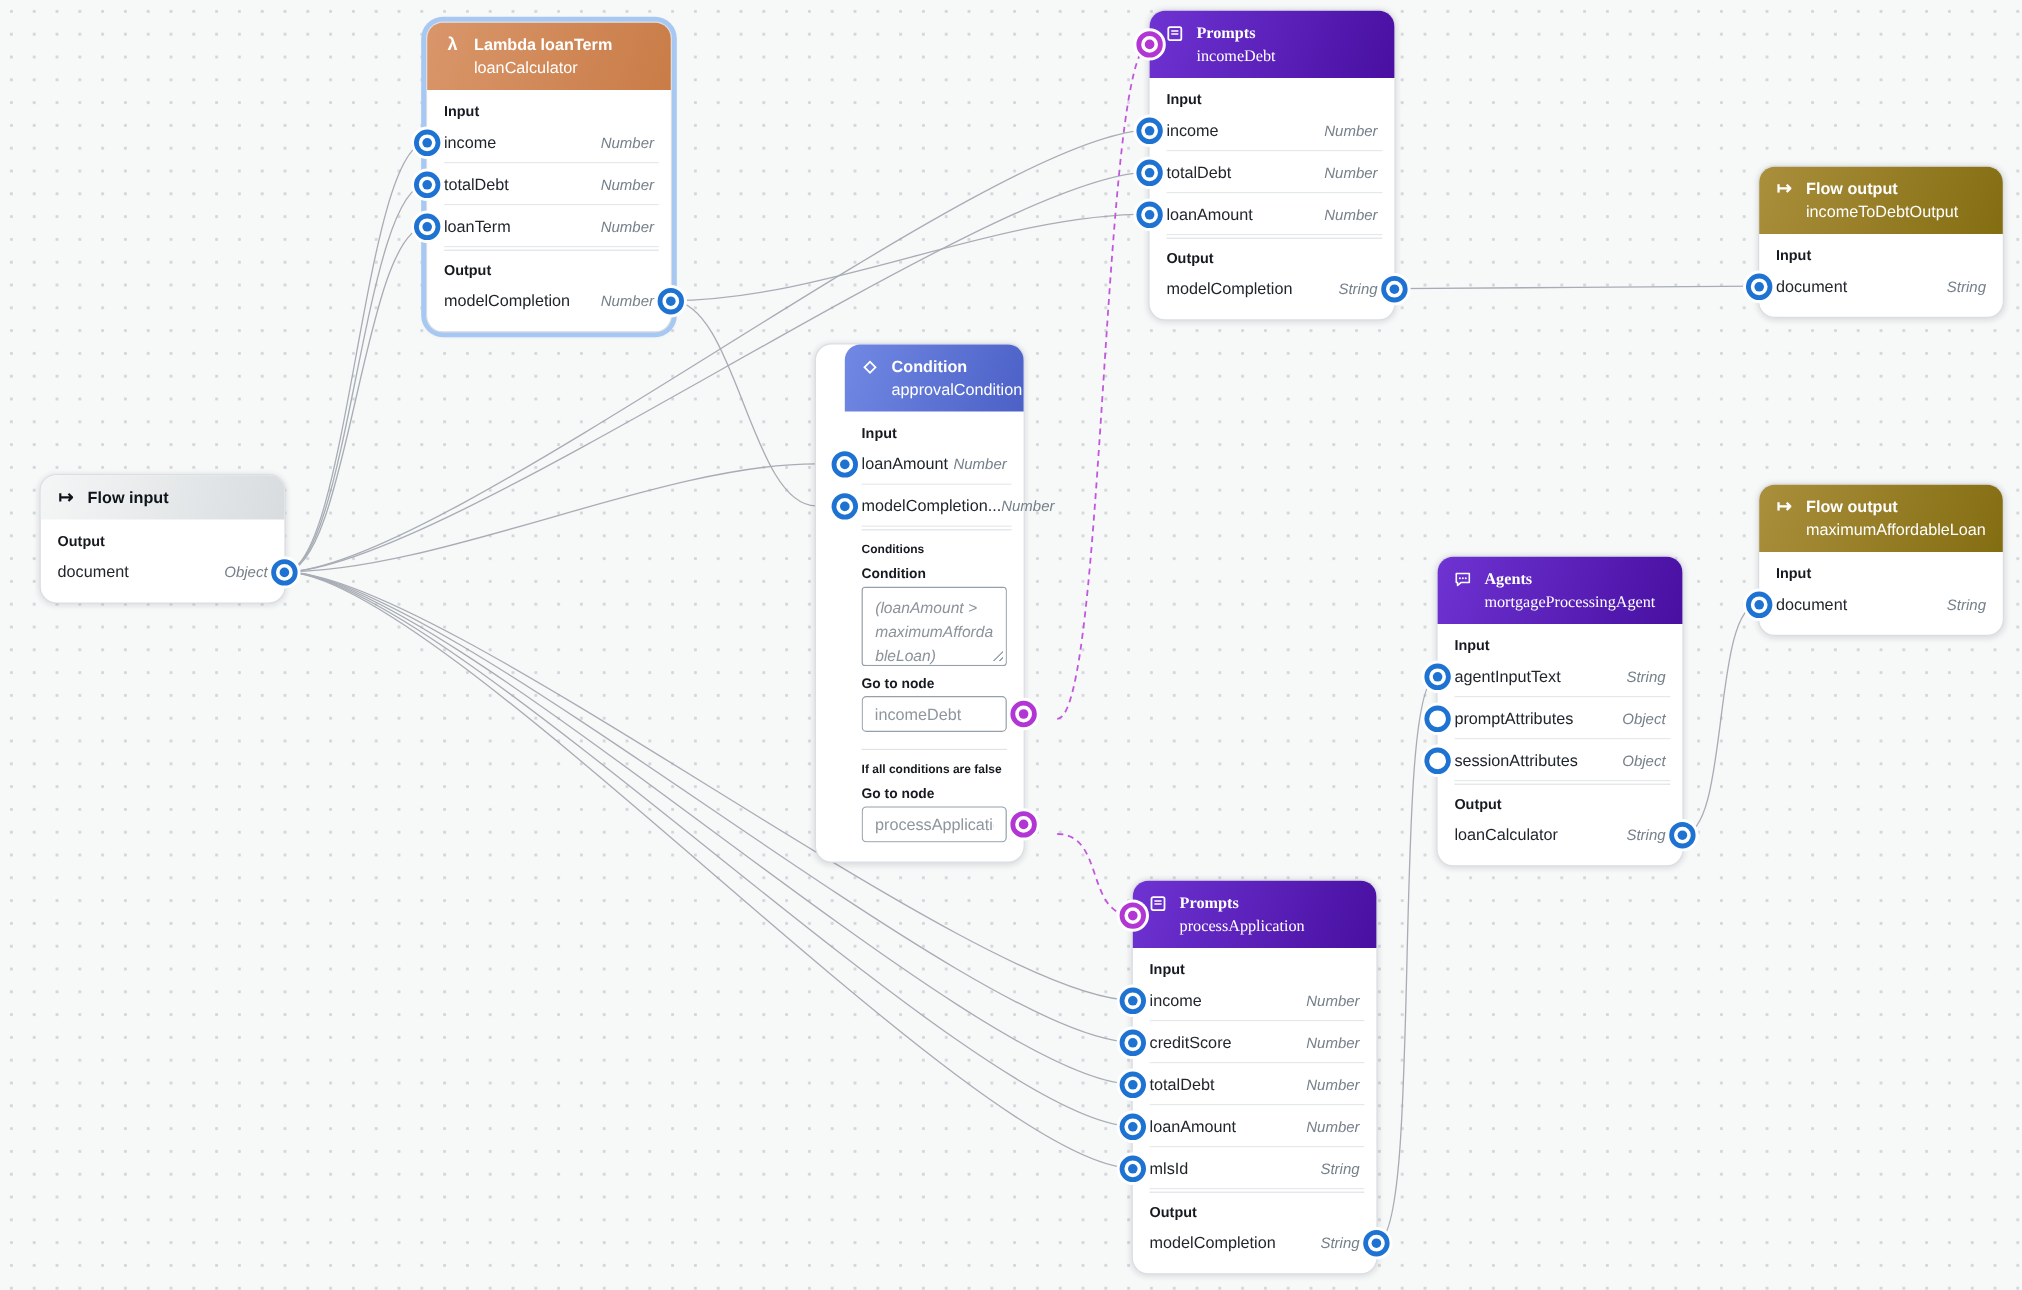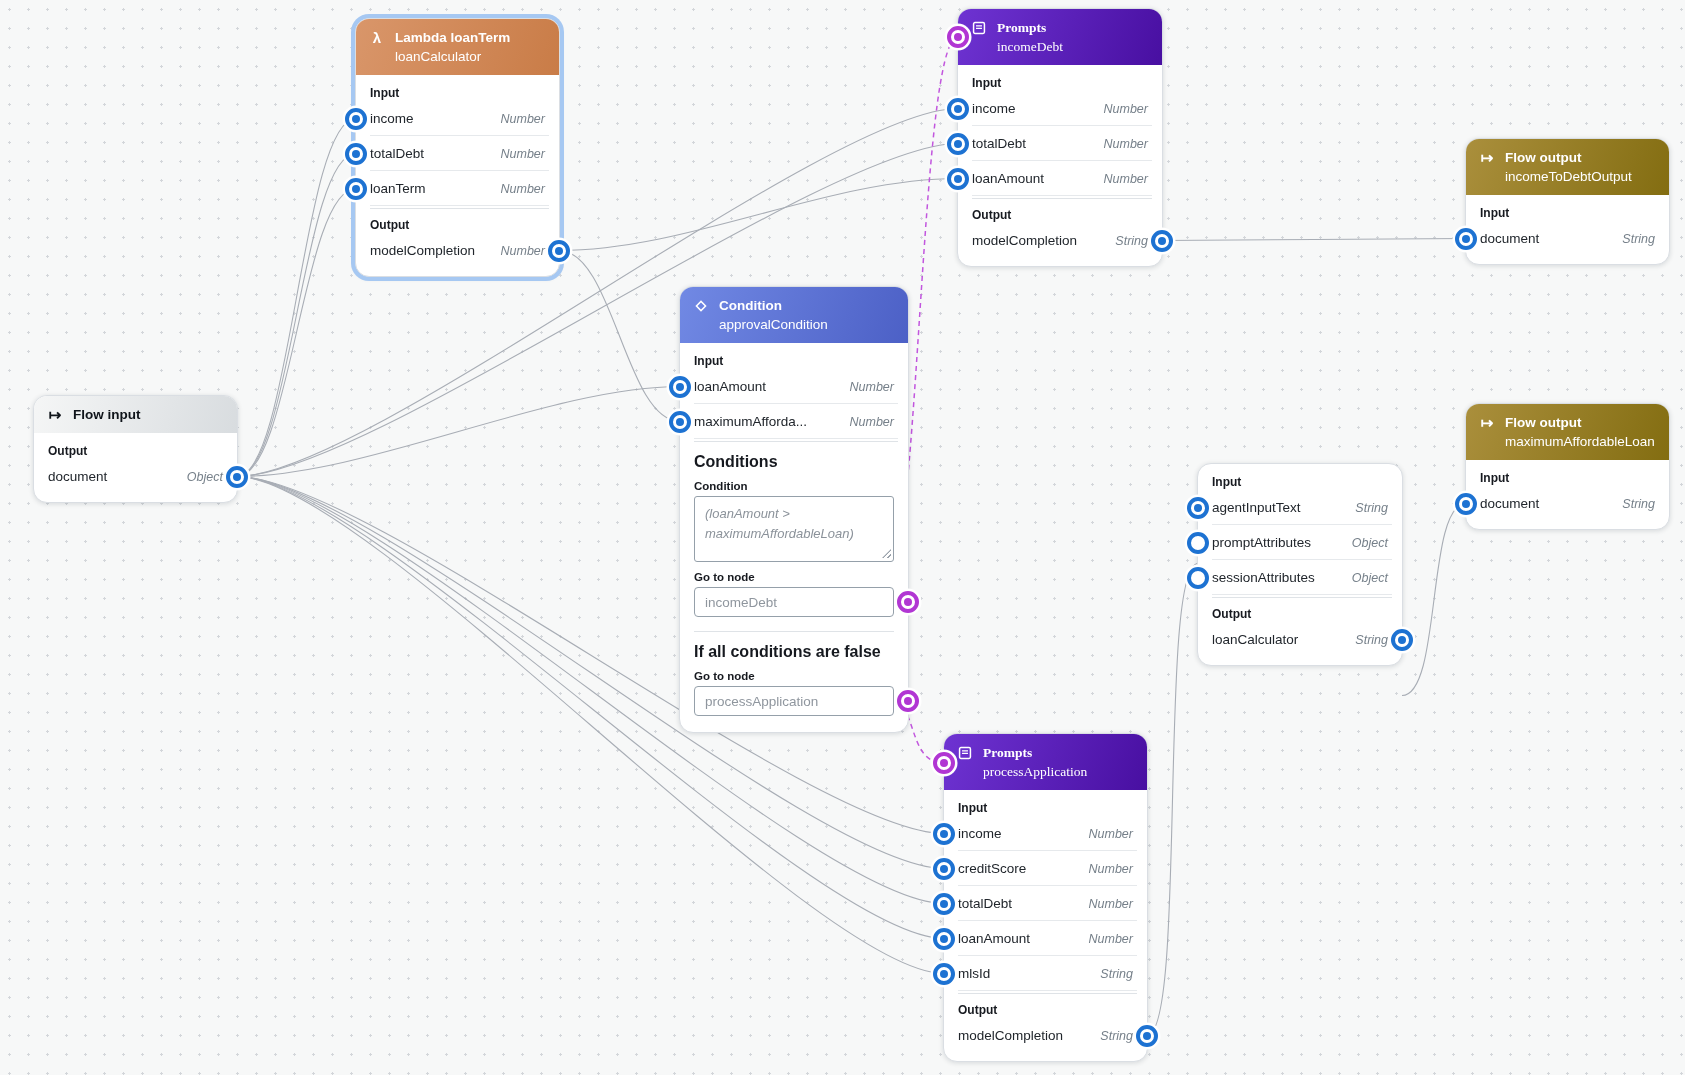--- a/index.html
+++ b/index.html
@@ -47,21 +47,21 @@
     background:#fff;border:4px solid #1d72d2;box-shadow:0 0 0 2.5px #fff;z-index:3;
   }
   .port.filled::after{content:"";position:absolute;inset:3px;border-radius:50%;background:#1d72d2;}
   .port.purple{border-color:#b136d3;}
   .port.purple.filled::after{background:#b136d3;}
   .port.left{left:-11px;top:50%;transform:translateY(-50%);}
   .port.right{right:-11px;top:50%;transform:translateY(-50%);}
   .port.corner{left:-11px;}
 
   .cond-block{padding:0 14px;}
-  .cond-h{font-size:16px;font-weight:700;color:#16191f;padding:11px 0 0;}
+  .cond-h{font-size:10px;font-weight:700;color:#16191f;padding:11px 0 0;}
   .cond-l{font-size:11.5px;font-weight:700;color:#16191f;padding:9px 0 4px;}
   .cond-ta{
     width:100%;height:66px;resize:none;border:1px solid #95a0aa;border-radius:3px;
     padding:7px 10px;color:#8b929a;font-style:italic;font-size:13px;line-height:1.55;
     font-family:"Liberation Sans", sans-serif;background:#fff;position:relative;display:block;outline:none;
   }
   .ta-wrap{position:relative;}
   .ta-wrap::after{
     content:"";position:absolute;right:3px;bottom:4px;width:9px;height:9px;
     background:repeating-linear-gradient(135deg,transparent 0 2.4px,#9aa2ab 2.4px 3.6px);
@@ -140,39 +140,39 @@
         </div>
         <div class="sec-sep"></div>
         <div class="sec-label">Output</div>
         <div class="row">
           <span class="nm">modelCompletion</span>
           <span class="ty">Number</span>
           <span class="port filled right"></span>
         </div>
       </div>
     </div>
-    <div class="node" style="left: 679px; top: 286px; width: 230px;">
+    <div class="node" style="left: 679px; top: 286px; width: 175px; padding-left: 24px;">
       <div class="hdr blue">
         <span class="ic">
           <svg viewBox="0 0 16 16" width="14" height="14">
             <rect x="4.3" y="4.3" width="7.4" height="7.4" transform="rotate(45 8 8)" fill="none" stroke="currentColor" stroke-width="1.7"></rect>
           </svg>
         </span>
         <span class="ttl">Condition</span>
         <span class="sub">approvalCondition</span>
       </div>
       <div class="body">
         <div class="sec-label">Input</div>
         <div class="row div">
           <span class="nm">loanAmount</span>
           <span class="ty">Number</span>
           <span class="port filled left"></span>
         </div>
         <div class="row div">
-          <span class="nm">maximumAfforda...</span>
+          <span class="nm">modelCompletion...</span>
           <span class="ty">Number</span>
           <span class="port filled left"></span>
         </div>
         <div class="sec-sep"></div>
         <div class="cond-block">
           <div class="cond-h">Conditions</div>
           <div class="cond-l">Condition</div>
           <div class="ta-wrap">
             <textarea class="cond-ta" readonly="" style="">(loanAmount &gt; maximumAffordableLoan)</textarea>
           </div>
@@ -254,20 +254,32 @@
       <div class="body">
         <div class="sec-label">Input</div>
         <div class="row">
           <span class="nm">document</span>
           <span class="ty">String</span>
           <span class="port filled left"></span>
         </div>
       </div>
     </div>
     <div class="node" style="left: 1197px; top: 463px; width: 206px;">
+      <div class="hdr purple">
+        <span class="ic">
+          <svg viewBox="0 0 16 16" width="14" height="14">
+            <path d="M1.8 2.2h12.4v8.6H6.2l-3.2 2.8v-2.8H1.8z" fill="none" stroke="currentColor" stroke-width="1.5" stroke-linejoin="round"></path>
+            <circle cx="5.2" cy="6.6" r=".95" fill="currentColor"></circle>
+            <circle cx="8" cy="6.6" r=".95" fill="currentColor"></circle>
+            <circle cx="10.8" cy="6.6" r=".95" fill="currentColor"></circle>
+          </svg>
+        </span>
+        <span class="ttl">Agents</span>
+        <span class="sub">mortgageProcessingAgent</span>
+      </div>
       <div class="body">
         <div class="sec-label">Input</div>
         <div class="row div">
           <span class="nm">agentInputText</span>
           <span class="ty">String</span>
           <span class="port filled left"></span>
         </div>
         <div class="row div">
           <span class="nm">promptAttributes</span>
           <span class="ty">Object</span>

